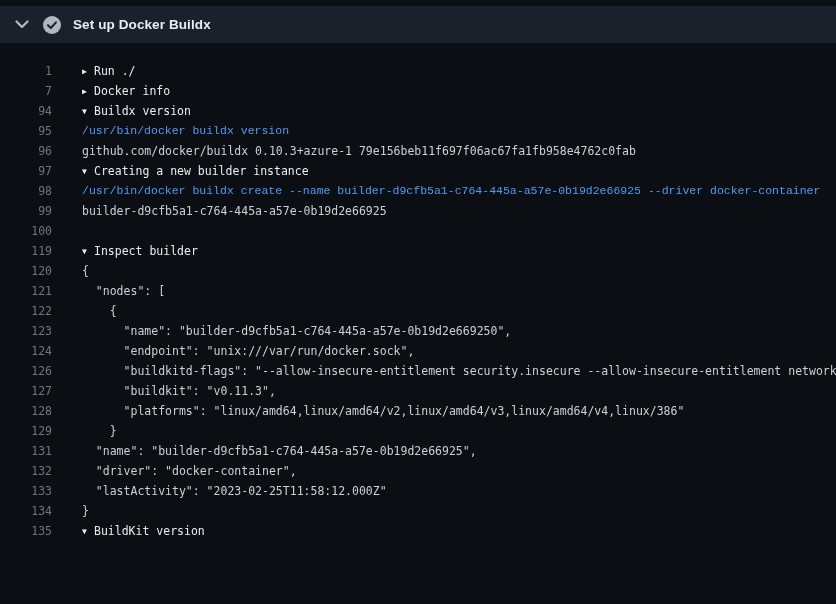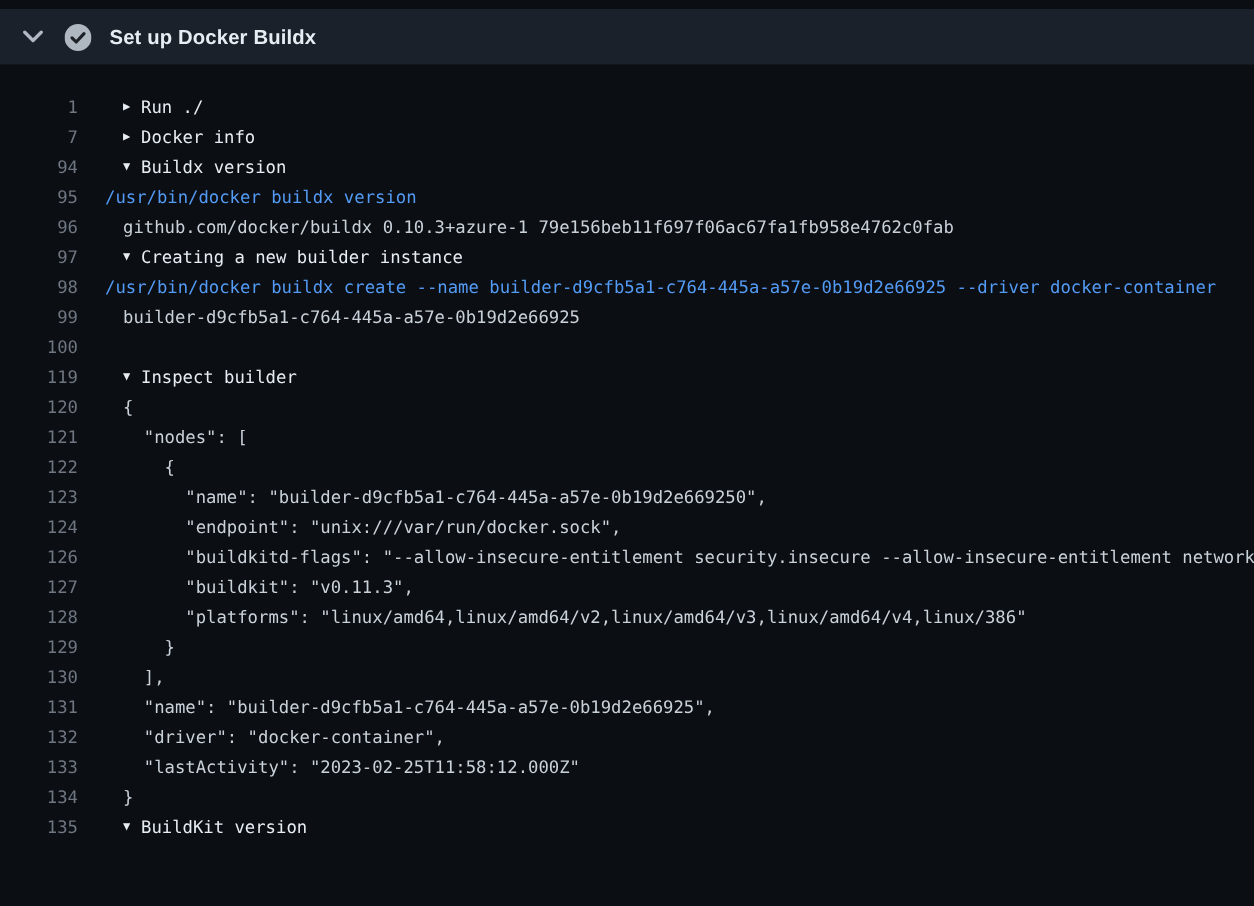--- a/index.html
+++ b/index.html
@@ -59,21 +59,21 @@
     margin-left: 30px;
     color: var(--group-color, #e6edf3);
     cursor: pointer;
   }
   .arrow {
     display: inline-block;
     width: 12px;
     font-size: 8px;
     transform: translateY(-1.5px);
   }
-  .body.command { margin-left: 18px; color: var(--cmd-color, #539bf5); }
+  .body.command { margin-left: 30px; color: var(--cmd-color, #539bf5); font-family: Liberation Mono, monospace; }
   .body.output  { margin-left: 30px; color: var(--out-color, #c9d1d9); }
 </style>
 </head>
 <body>
 
 <div class="step-header">
   <span class="chev">
     <svg width="14" height="9" viewBox="0 0 14 9">
       <polyline points="1.5,1.5 7,7 12.5,1.5" fill="none" stroke="#b1bac4" stroke-width="2.2" stroke-linecap="round" stroke-linejoin="round"></polyline>
     </svg>
@@ -100,19 +100,18 @@
     <div class="row"><span class="num">119</span><span class="body group"><span class="arrow">▼</span><span>Inspect builder</span></span></div>
     <div class="row"><span class="num">120</span><span class="body output">{</span></div>
     <div class="row"><span class="num">121</span><span class="body output">  "nodes": [</span></div>
     <div class="row"><span class="num">122</span><span class="body output">    {</span></div>
     <div class="row"><span class="num">123</span><span class="body output">      "name": "builder-d9cfb5a1-c764-445a-a57e-0b19d2e669250",</span></div>
     <div class="row"><span class="num">124</span><span class="body output">      "endpoint": "unix:///var/run/docker.sock",</span></div>
     <div class="row"><span class="num">126</span><span class="body output">      "buildkitd-flags": "--allow-insecure-entitlement security.insecure --allow-insecure-entitlement network.host",</span></div>
     <div class="row"><span class="num">127</span><span class="body output">      "buildkit": "v0.11.3",</span></div>
     <div class="row"><span class="num">128</span><span class="body output">      "platforms": "linux/amd64,linux/amd64/v2,linux/amd64/v3,linux/amd64/v4,linux/386"</span></div>
     <div class="row"><span class="num">129</span><span class="body output">    }</span></div>
-    <div class="row"><span class="num">130</span><span class="body output">  ],</span></div>
     <div class="row"><span class="num">131</span><span class="body output">  "name": "builder-d9cfb5a1-c764-445a-a57e-0b19d2e66925",</span></div>
     <div class="row"><span class="num">132</span><span class="body output">  "driver": "docker-container",</span></div>
     <div class="row"><span class="num">133</span><span class="body output">  "lastActivity": "2023-02-25T11:58:12.000Z"</span></div>
     <div class="row"><span class="num">134</span><span class="body output">}</span></div>
     <div class="row"><span class="num">135</span><span class="body group"><span class="arrow">▼</span><span>BuildKit version</span></span></div>
   </div>
 
 </body></html>

